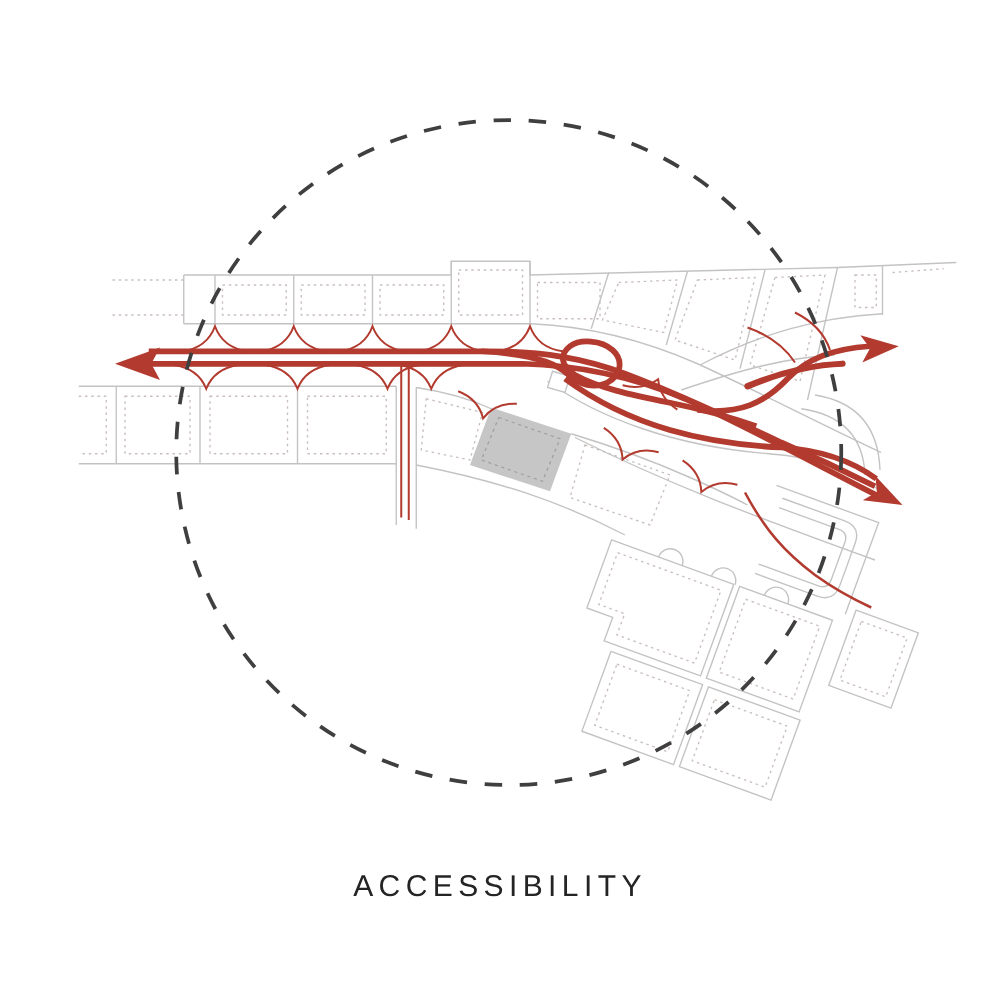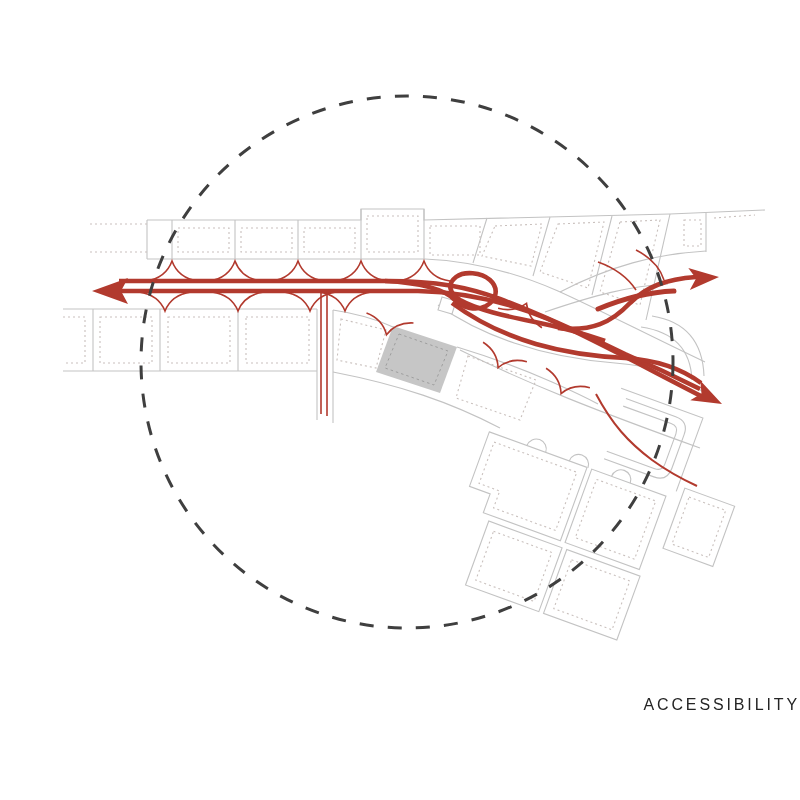--- a/index.html
+++ b/index.html
@@ -17,22 +17,22 @@
   .rthick{fill:none;stroke:var(--route,#b23a2e);stroke-width:4.6;stroke-linecap:butt;}
   .rthin {fill:none;stroke:var(--route,#b23a2e);stroke-width:1.6;}
   .rstub {fill:none;stroke:var(--route,#b23a2e);stroke-width:5;stroke-linecap:round;}
   .rfill {fill:var(--route,#b23a2e);stroke:none;}
   .circ  {fill:none;stroke:var(--circle,#3f3f3f);stroke-width:3;stroke-dasharray:14 14.2;}
   .site  {fill:var(--site_fill,#c6c6c6);stroke:none;}
   .sitein{fill:none;stroke:var(--site_dash,#9e9e9e);stroke-width:1;stroke-dasharray:2.5 3;}
   .sq    {fill:#ffffff;stroke:var(--plot_line,#c3c3c3);stroke-width:1.1;}
   .caption{
     position:absolute;left:0;right:0;top:696px;
-    text-align:right;
-    font-size:16px;letter-spacing:0.18em;
+    text-align:center;
+    font-size:24px;letter-spacing:0.18em;
     color:var(--text,#242424);
   }
 </style>
 </head>
 <body>
 
 <div class="figure">
   <svg width="800" height="800" viewBox="0 0 800 800">
 
     <g>

